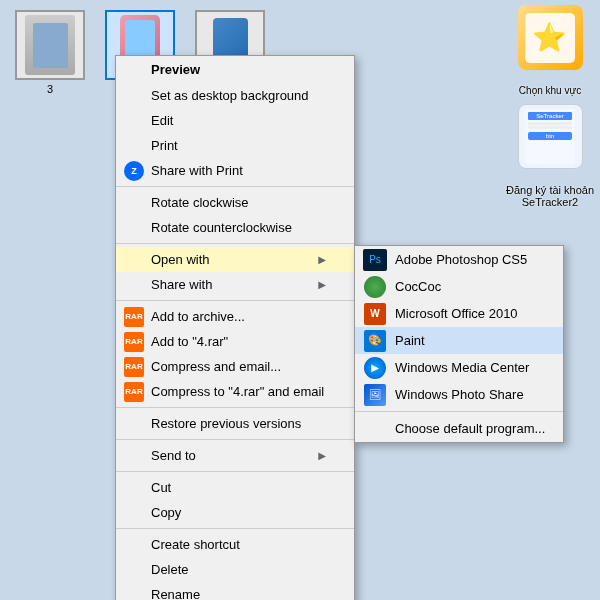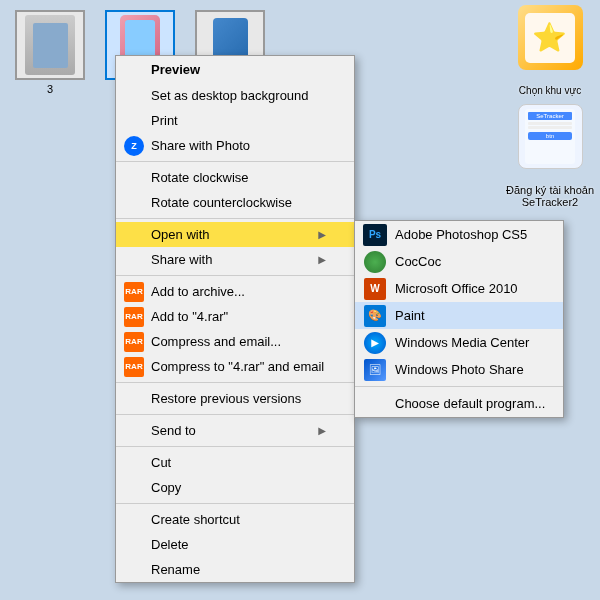--- a/index.html
+++ b/index.html
@@ -205,21 +205,21 @@
       top: 50%;
       transform: translateY(-50%);
       width: 24px;
       height: 24px;
       display: flex;
       align-items: center;
       justify-content: center;
     }
 
     
-    .icon-ps { background: #001e36; color: #31a8ff; font-size: 10px; font-weight: bold; border-radius: 2px; width: 44px; height: 22px; display:flex; align-items:center; justify-content:center; }
+    .icon-ps { background: #001e36; color: #31a8ff; font-size: 10px; font-weight: normal; border-radius: 2px; width: 44px; height: 22px; display:flex; align-items:center; justify-content:center; }
     .icon-coccoc { width: 22px; height: 22px; background: radial-gradient(circle, #4caf50, #2e7d32); border-radius: 50%; }
     .icon-office { width: 22px; height: 22px; background: #d04000; border-radius: 2px; display:flex; align-items:center; justify-content:center; color:white; font-size:10px; font-weight:bold; }
     .icon-paint { width: 22px; height: 22px; background: #0078d7; border-radius: 2px; display:flex; align-items:center; justify-content:center; color:white; font-size:11px; }
     .icon-wmc { width: 22px; height: 22px; border-radius: 50%; background: radial-gradient(circle, #00aaff, #0055cc); display:flex; align-items:center; justify-content:center; color:white; font-size:10px; }
     .icon-wpv { width: 22px; height: 22px; background: linear-gradient(135deg, #0055cc, #5599ff); border-radius: 2px; display:flex; align-items:center; justify-content:center; color:white; font-size:10px; }
 
     .icon-rar { width: 20px; height: 20px; background: #ff6600; border-radius: 2px; display:flex; align-items:center; justify-content:center; color:white; font-size:8px; font-weight:bold; }
 
     
     .openwith-parent {
@@ -291,36 +291,39 @@
 
   <div class="context-menu">
 
     <div class="menu-item bold-item">
       <span>Preview</span>
     </div>
     <div class="menu-item">
       <span>Set as desktop background</span>
     </div>
     <div class="menu-item">
+      <span>Edit</span>
+    </div>
+    <div class="menu-item">
       <span>Print</span>
     </div>
     <div class="menu-item">
       <span class="icon-left" style="position:absolute;left:8px;top:50%;transform:translateY(-50%);width:20px;height:20px;background:#0068ff;border-radius:50%;display:flex;align-items:center;justify-content:center;color:white;font-size:9px;font-weight:bold;">Z</span>
-      <span>Share with Photo</span>
+      <span>Share with Print</span>
     </div>
     <div class="menu-separator"></div>
     <div class="menu-item">
       <span>Rotate clockwise</span>
     </div>
     <div class="menu-item">
       <span>Rotate counterclockwise</span>
     </div>
     <div class="menu-separator"></div>
 
-    <div class="menu-item open-with-active openwith-parent" style="background:#fde047;">
+    <div class="menu-item open-with-active openwith-parent" style="background:#fef9c3;">
       <span>Open with</span>
       <span class="arrow">▶</span>
 
       <div class="submenu openwith-submenu">
         <div class="submenu-item">
           <span class="sub-icon">
             <span class="icon-ps">Ps</span>
           </span>
           <span>Adobe Photoshop CS5</span>
         </div>

